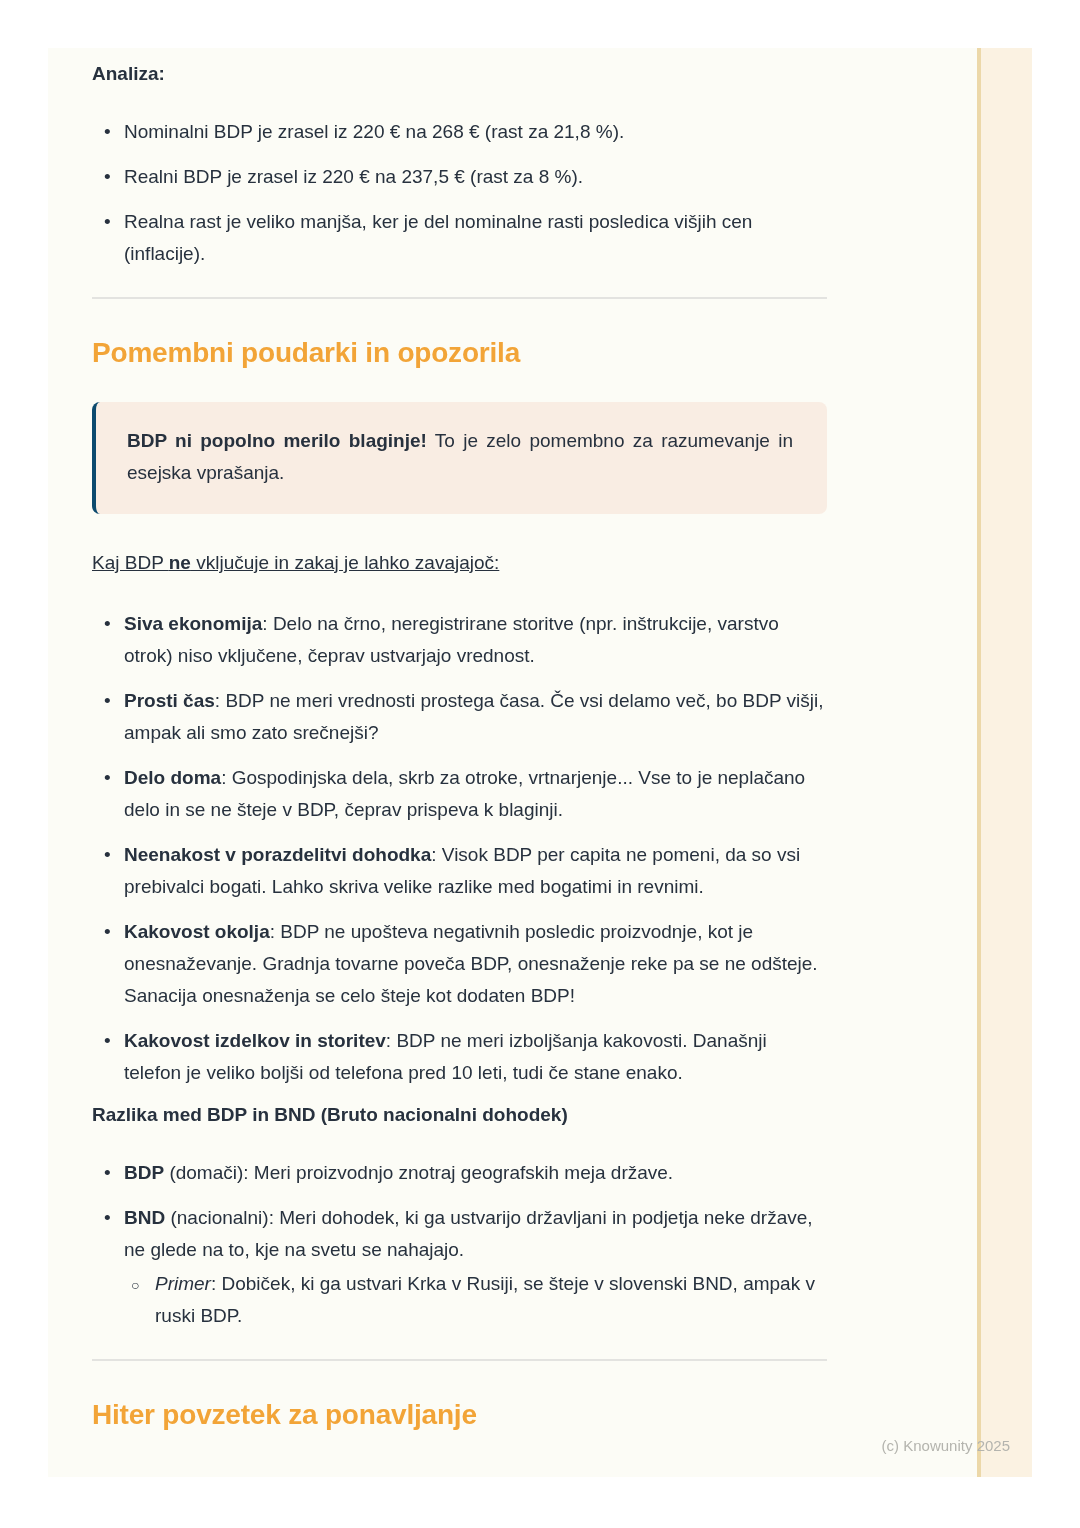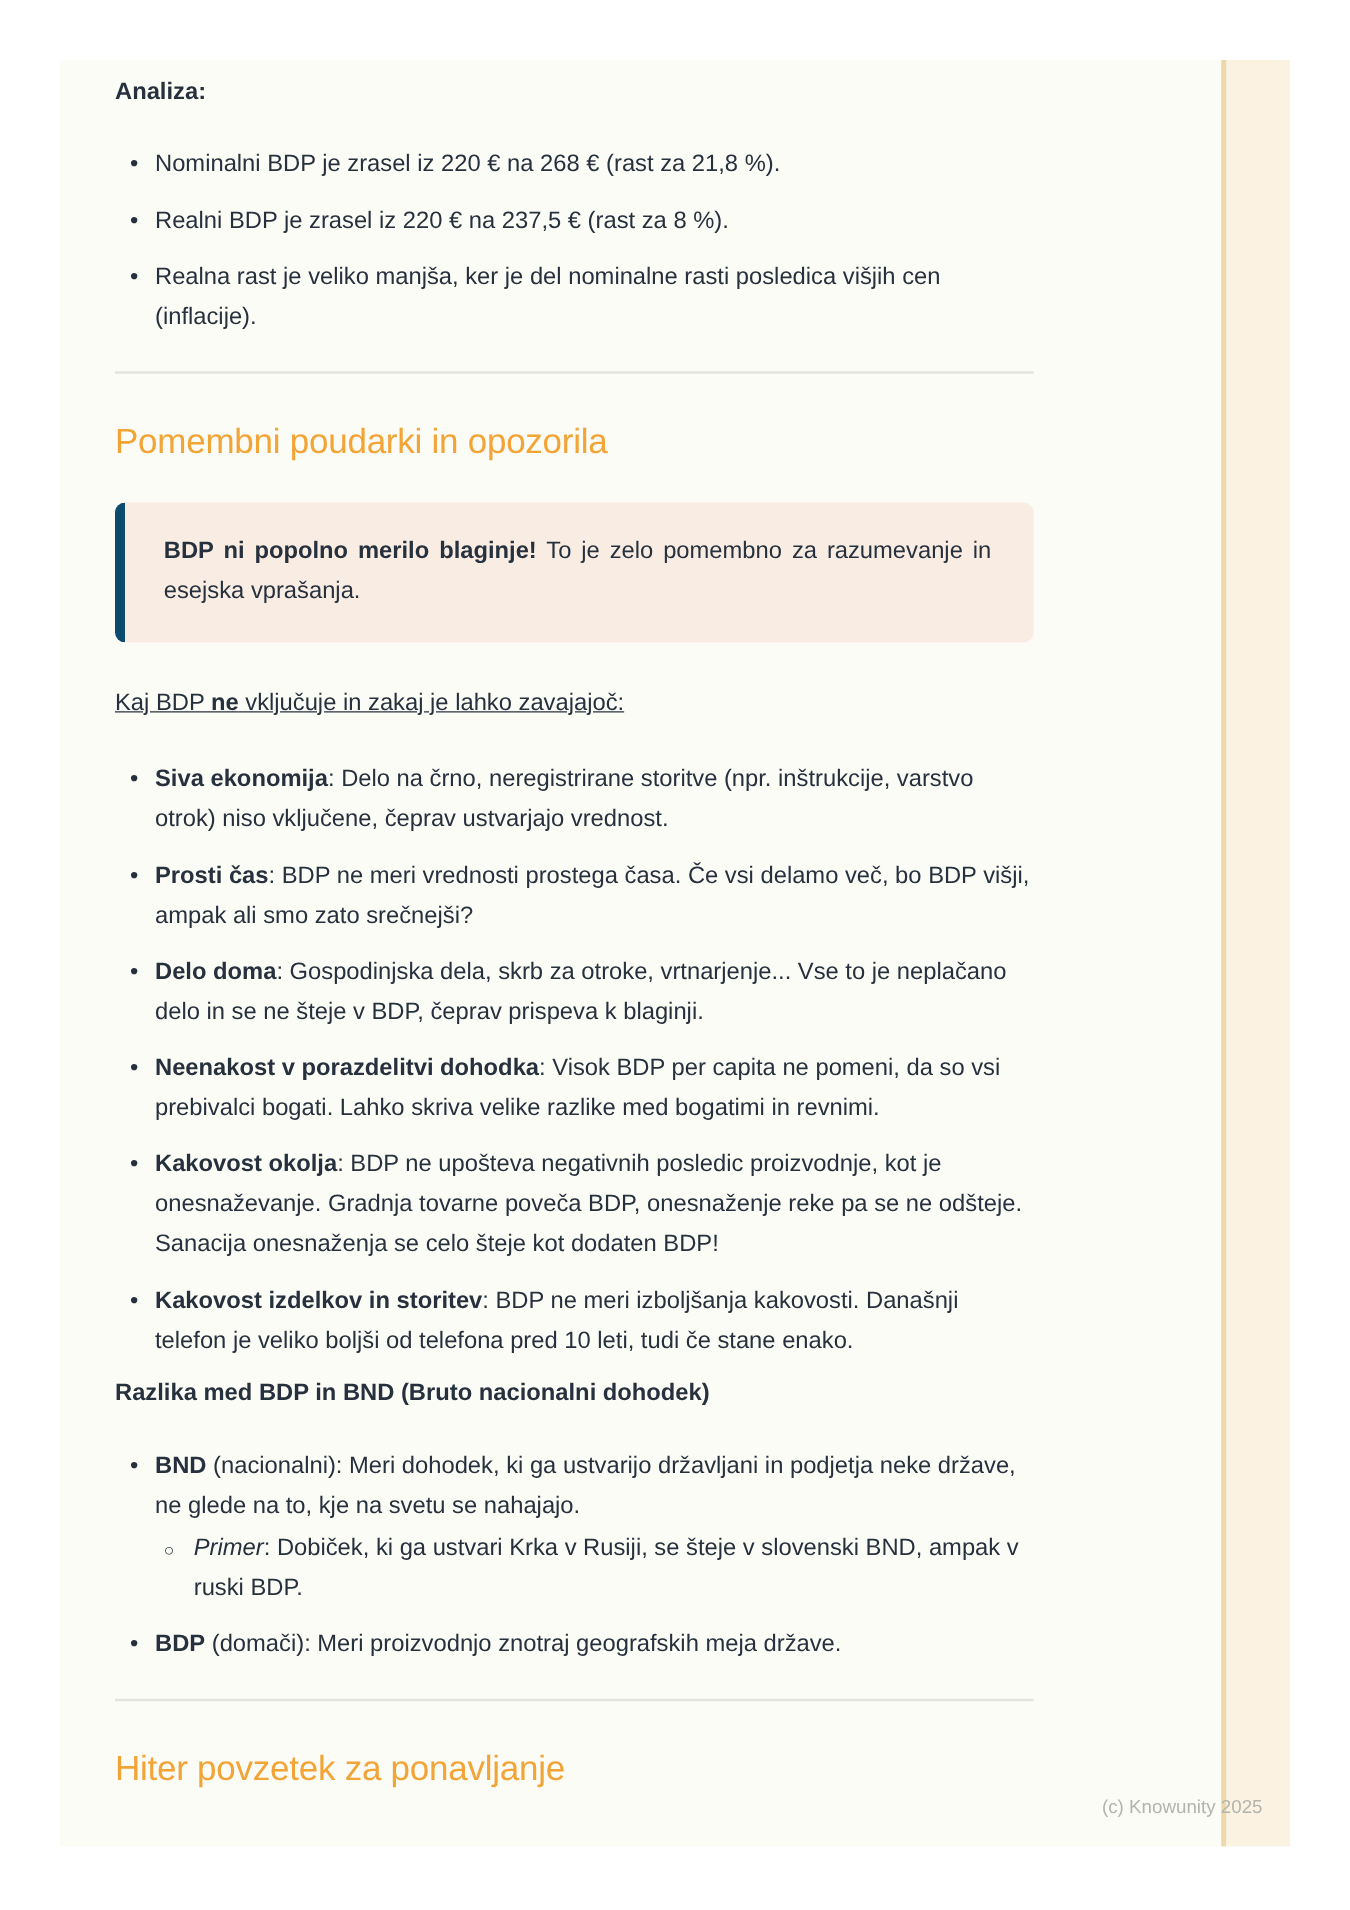--- a/index.html
+++ b/index.html
@@ -74,29 +74,29 @@
   }
   hr.divider {
     border: none;
     height: 2px;
     background: #e3e3e0;
     margin-top: 27px;
     width: 735px;
   }
   h2.section-heading {
     margin-top: 36px;
-    font-size: 28px; font-weight: normal; line-height: 36px;
+    font-size: 28px; font-weight: bold; line-height: 36px;
     color: #F2A437;
     letter-spacing: -0.2px;
   }
   .callout {
     margin-top: 31px;
     width: 735px;
     background: #f9ede3;
-    border-left: 8px solid #0c4a6e;
+    border-left: 4px solid #0c4a6e;
     border-radius: 8px;
     padding: 23px 34px 25px 31px;
     font-size: 19px; line-height: 32px;
     text-align: justify;
   }
   .intro-line {
     margin-top: 33px;
     font-size: 19px; line-height: 32px; text-decoration: underline;
   }
   h3.bold-heading {
@@ -148,26 +148,26 @@
         <li><strong>Prosti čas</strong><span>: BDP ne meri vrednosti prostega časa. Če vsi delamo več, bo BDP višji, ampak ali smo zato srečnejši?</span></li>
         <li><strong>Delo doma</strong><span>: Gospodinjska dela, skrb za otroke, vrtnarjenje... Vse to je neplačano delo in se ne šteje v BDP, čeprav prispeva k blaginji.</span></li>
         <li><strong>Neenakost v porazdelitvi dohodka</strong><span>: Visok BDP per capita ne pomeni, da so vsi prebivalci bogati. Lahko skriva velike razlike med bogatimi in revnimi.</span></li>
         <li><strong>Kakovost okolja</strong><span>: BDP ne upošteva negativnih posledic proizvodnje, kot je onesnaževanje. Gradnja tovarne poveča BDP, onesnaženje reke pa se ne odšteje. Sanacija onesnaženja se celo šteje kot dodaten BDP!</span></li>
         <li><strong>Kakovost izdelkov in storitev</strong><span>: BDP ne meri izboljšanja kakovosti. Današnji telefon je veliko boljši od telefona pred 10 leti, tudi če stane enako.</span></li>
       </ul>
 
       <h3 class="bold-heading">Razlika med BDP in BND (Bruto nacionalni dohodek)</h3>
 
       <ul class="bullets mt30">
+        <li><strong>BDP</strong><span> (domači): Meri proizvodnjo znotraj geografskih meja države.</span></li>
         <li><strong>BND</strong><span> (nacionalni): Meri dohodek, ki ga ustvarijo državljani in podjetja neke države, ne glede na to, kje na svetu se nahajajo.</span>
           <ul class="sub-bullets">
             <li><em class="primer">Primer</em><span>: Dobiček, ki ga ustvari Krka v Rusiji, se šteje v slovenski BND, ampak v ruski BDP.</span></li>
           </ul>
         </li>
-        <li><strong>BDP</strong><span> (domači): Meri proizvodnjo znotraj geografskih meja države.</span></li>
       </ul>
 
       <hr class="divider">
 
       <h2 class="section-heading">Hiter povzetek za ponavljanje</h2>
 
     </div>
   </div>
 
   <div class="copyright">(c) Knowunity 2025</div>

